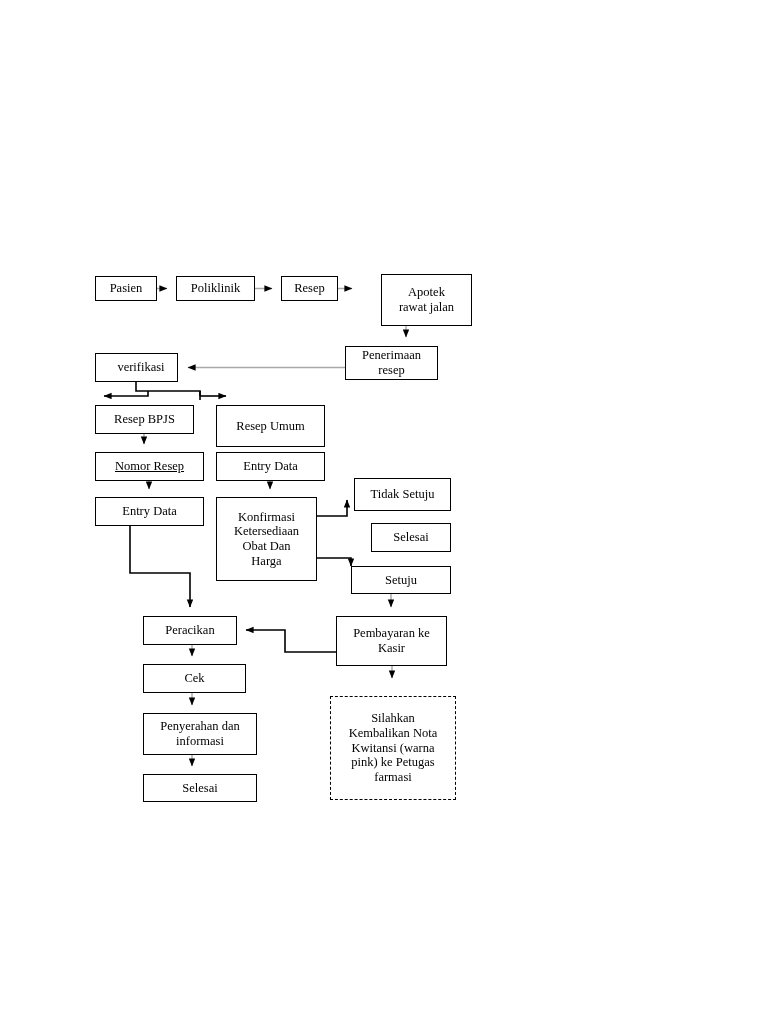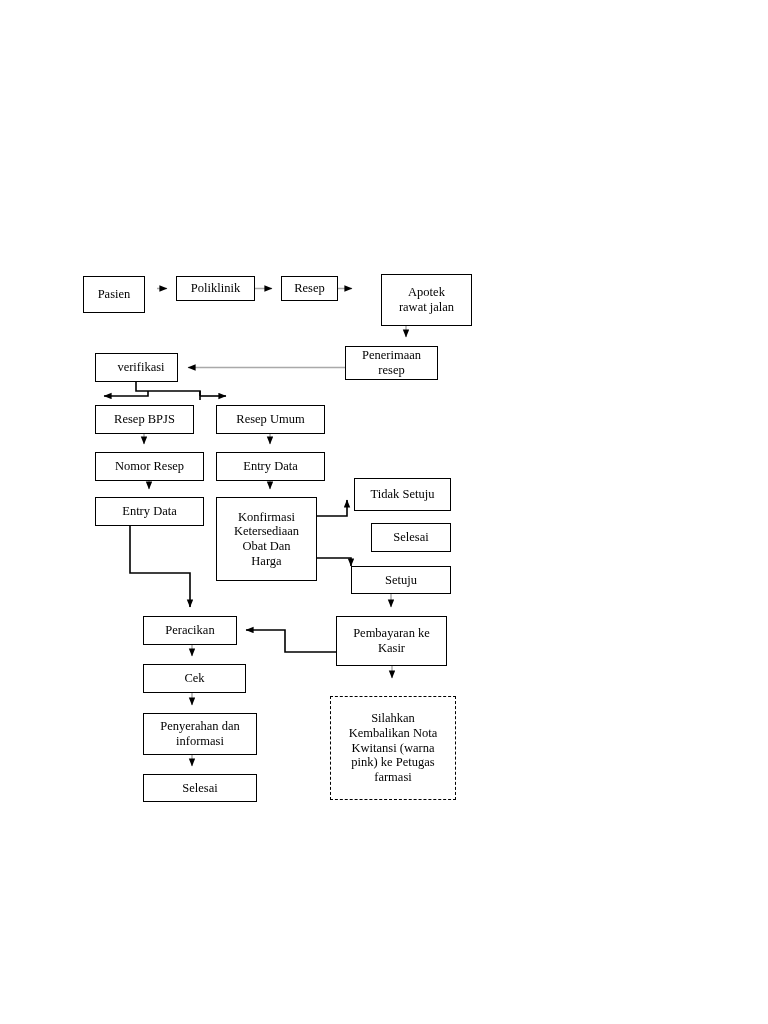--- a/index.html
+++ b/index.html
@@ -66,45 +66,45 @@
 
     <path class="wire-dark" d="M336,652 L285,652 L285,630 L246,630" marker-end="url(#arL)"></path>
 
     <path class="wire" d="M392,666 L392,678" marker-end="url(#ar)"></path>
 
     <path class="wire" d="M192,645 L192,656" marker-end="url(#ar)"></path>
     <path class="wire" d="M192,693 L192,705" marker-end="url(#ar)"></path>
     <path class="wire" d="M192,755 L192,766" marker-end="url(#ar)"></path>
   </svg>
 
-  <div class="node" style="left:83px;top:276px;width:62px;height:37px;">
+  <div class="node" style="left:95px;top:276px;width:62px;height:25px;">
       <span>Pasien</span>
     </div>
   <div class="node" style="left:176px;top:276px;width:79px;height:25px;">
       <span>Poliklinik</span>
     </div>
   <div class="node" style="left:281px;top:276px;width:57px;height:25px;">
       <span>Resep</span>
     </div>
   <div class="node" style="left:361px;top:274px;width:91px;height:52px;margin-left:20px;">
       <span class="ml">Apotek<br>rawat jalan</span>
     </div>
   <div class="node" style="left:345px;top:346px;width:93px;height:34px;">
       <span class="ml">Penerimaan<br>resep</span>
     </div>
   <div class="node" style="left:95px;top:353px;width:83px;height:29px;padding-left:12px;">
       <span>verifikasi</span>
     </div>
   <div class="node" style="left:95px;top:405px;width:99px;height:29px;">
       <span>Resep BPJS</span>
     </div>
-  <div class="node" style="left:216px;top:405px;width:109px;height:29px;">
+  <div class="node" style="left:216px;top:405px;width:109px;height:42px;">
       <span>Resep Umum</span>
     </div>
-  <div class="node" style="left:95px;top:452px;width:109px;height:29px;">
+  <div class="node" style="left:95px;top:452px;width:109px;height:29px;text-decoration:underline;">
       <span>Nomor Resep</span>
     </div>
   <div class="node" style="left:216px;top:452px;width:109px;height:29px;">
       <span>Entry Data</span>
     </div>
   <div class="node" style="left:95px;top:497px;width:109px;height:29px;">
       <span>Entry Data</span>
     </div>
   <div class="node" style="left:216px;top:497px;width:101px;height:84px;">
       <span class="ml">Konfirmasi<br>Ketersediaan<br>Obat Dan<br>Harga</span>

